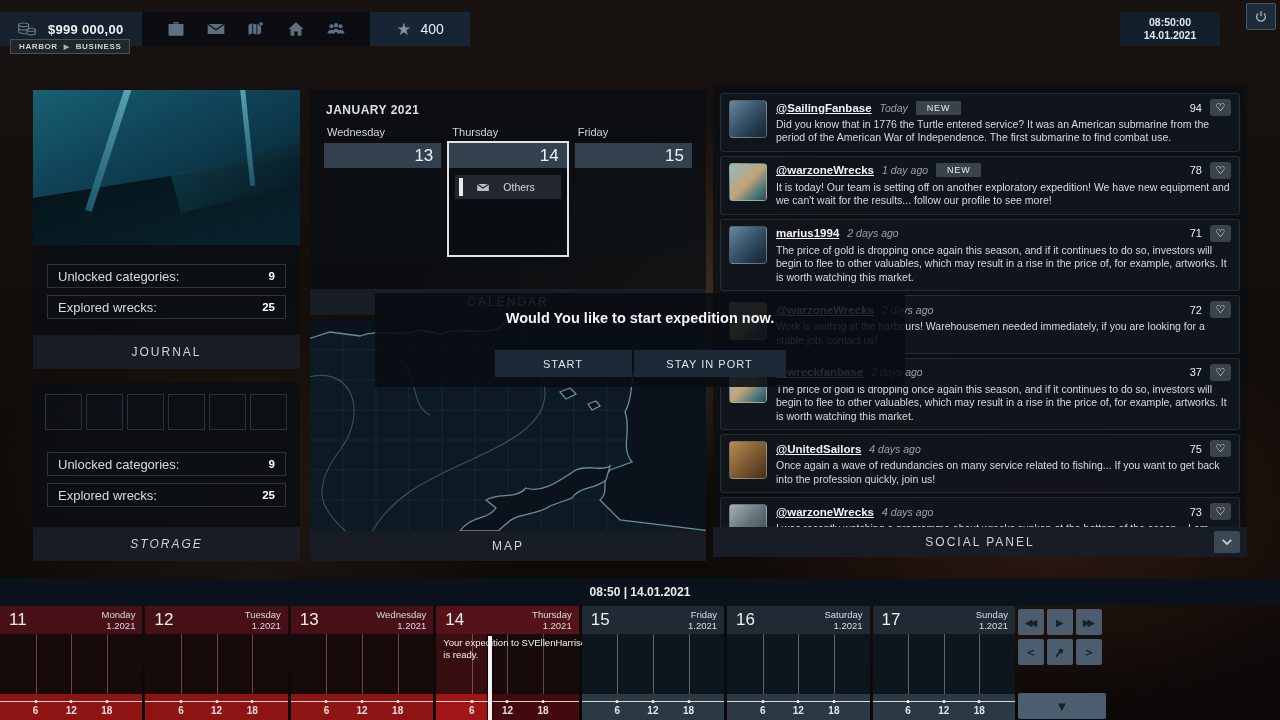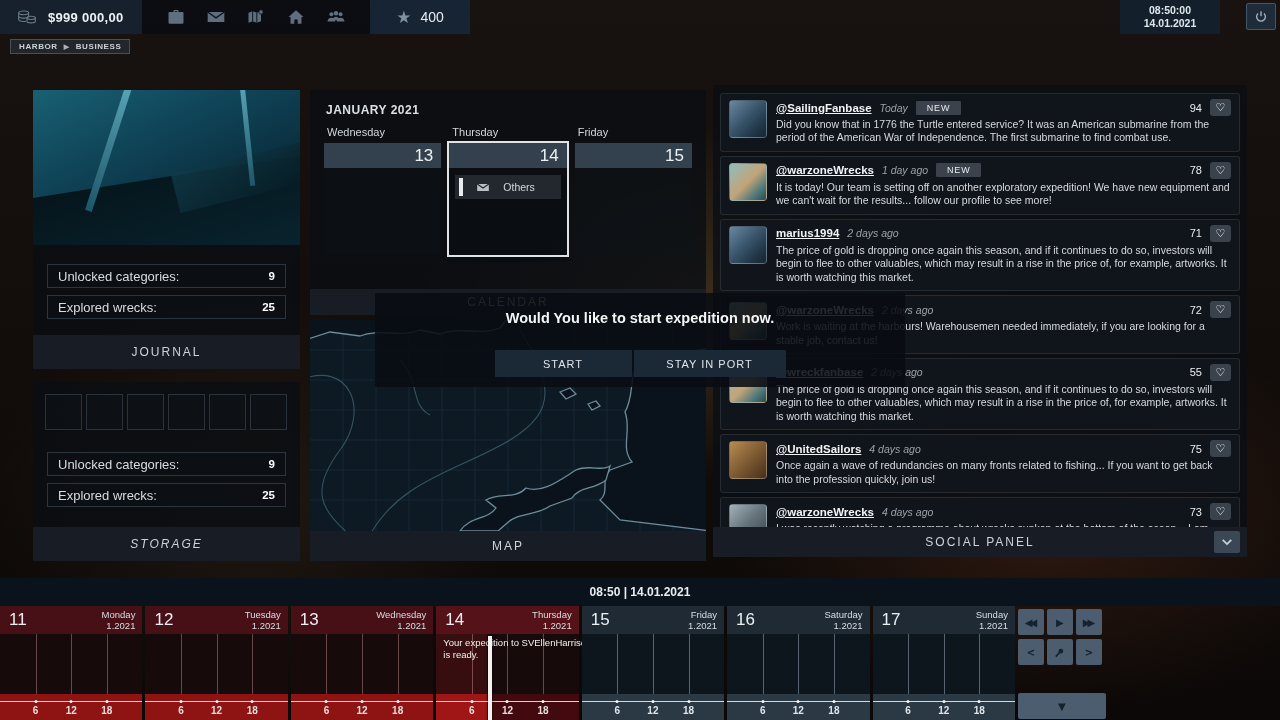--- a/index.html
+++ b/index.html
@@ -6,21 +6,21 @@
   html,body { width:1280px; height:720px; background:#0b0908; }
   body { font-family:"Liberation Sans", sans-serif; color:#e6eaee; }
   #screen { position:relative; width:1280px; height:720px; overflow:hidden;
     background:
       radial-gradient(ellipse 420px 260px at 56% 42%, rgba(125,95,62,.38), transparent 70%),
       radial-gradient(ellipse 500px 300px at 82% 72%, rgba(122,58,38,.30), transparent 65%),
       radial-gradient(ellipse 380px 300px at 20% 70%, rgba(70,52,36,.30), transparent 70%),
       linear-gradient(#181210 0%, #120d0a 50%, #0b0807 100%);
   }
   
-  .tb-box { position:absolute; top:0; height:34px; display:flex; align-items:center; }
+  .tb-box { position:absolute; top:12px; height:34px; display:flex; align-items:center; }
   .money-box { left:0; width:142px; background:#16212d; gap:8px; padding-left:14px; }
   .money-text { font-size:13px; font-weight:bold; color:#eef1f4; letter-spacing:.3px; }
   .icon-strip { left:142px; width:228px; background:rgba(8,12,18,.78); justify-content:space-around; padding:0 14px; }
   .tb-icon { width:26px; height:22px; display:flex; align-items:center; justify-content:center; cursor:pointer; }
   .tb-icon svg { width:20px; height:18px; }
   .star-tab { left:370px; width:100px; background:#162434; justify-content:center; gap:9px; }
   .star-glyph { color:#7f90a0; font-size:17px; }
   .star-count { font-size:14px; color:#e8edf1; }
   .clock-box { left:1120px; width:100px; background:#13202c; flex-direction:column; justify-content:center; line-height:1.25; }
   .clock-box span { font-size:10.5px; font-weight:bold; color:#dfe6ec; }
@@ -387,38 +387,38 @@
         </div>
       </div>
 
       <div class="post">
         <div class="avatar av-beach"></div>
         <div class="post-body">
           <div class="post-head">
             <span class="post-user">@wreckfanbase</span>
             <span class="post-time">2 days ago</span>
             <span class="post-spacer"></span>
-            <span class="like-count">55</span>
+            <span class="like-count">37</span>
             <button class="heart-btn">♡</button>
           </div>
           <div class="post-text">The price of gold is dropping once again this season, and if it continues to do so, investors will begin to flee to other valuables, which may result in a rise in the price of, for example, artworks. It is worth watching this market.</div>
         </div>
       </div>
 
       <div class="post">
         <div class="avatar av-ark"></div>
         <div class="post-body">
           <div class="post-head">
             <span class="post-user">@UnitedSailors</span>
             <span class="post-time">4 days ago</span>
             <span class="post-spacer"></span>
             <span class="like-count">75</span>
             <button class="heart-btn">♡</button>
           </div>
-          <div class="post-text">Once again a wave of redundancies on many fronts related to fishing... If you want to get back into the profession quickly, join us!</div>
+          <div class="post-text">Once again a wave of redundancies on many service related to fishing... If you want to get back into the profession quickly, join us!</div>
         </div>
       </div>
 
       <div class="post">
         <div class="avatar av-wreckmast"></div>
         <div class="post-body">
           <div class="post-head">
             <span class="post-user">@warzoneWrecks</span>
             <span class="post-time">4 days ago</span>
             <span class="post-spacer"></span>

